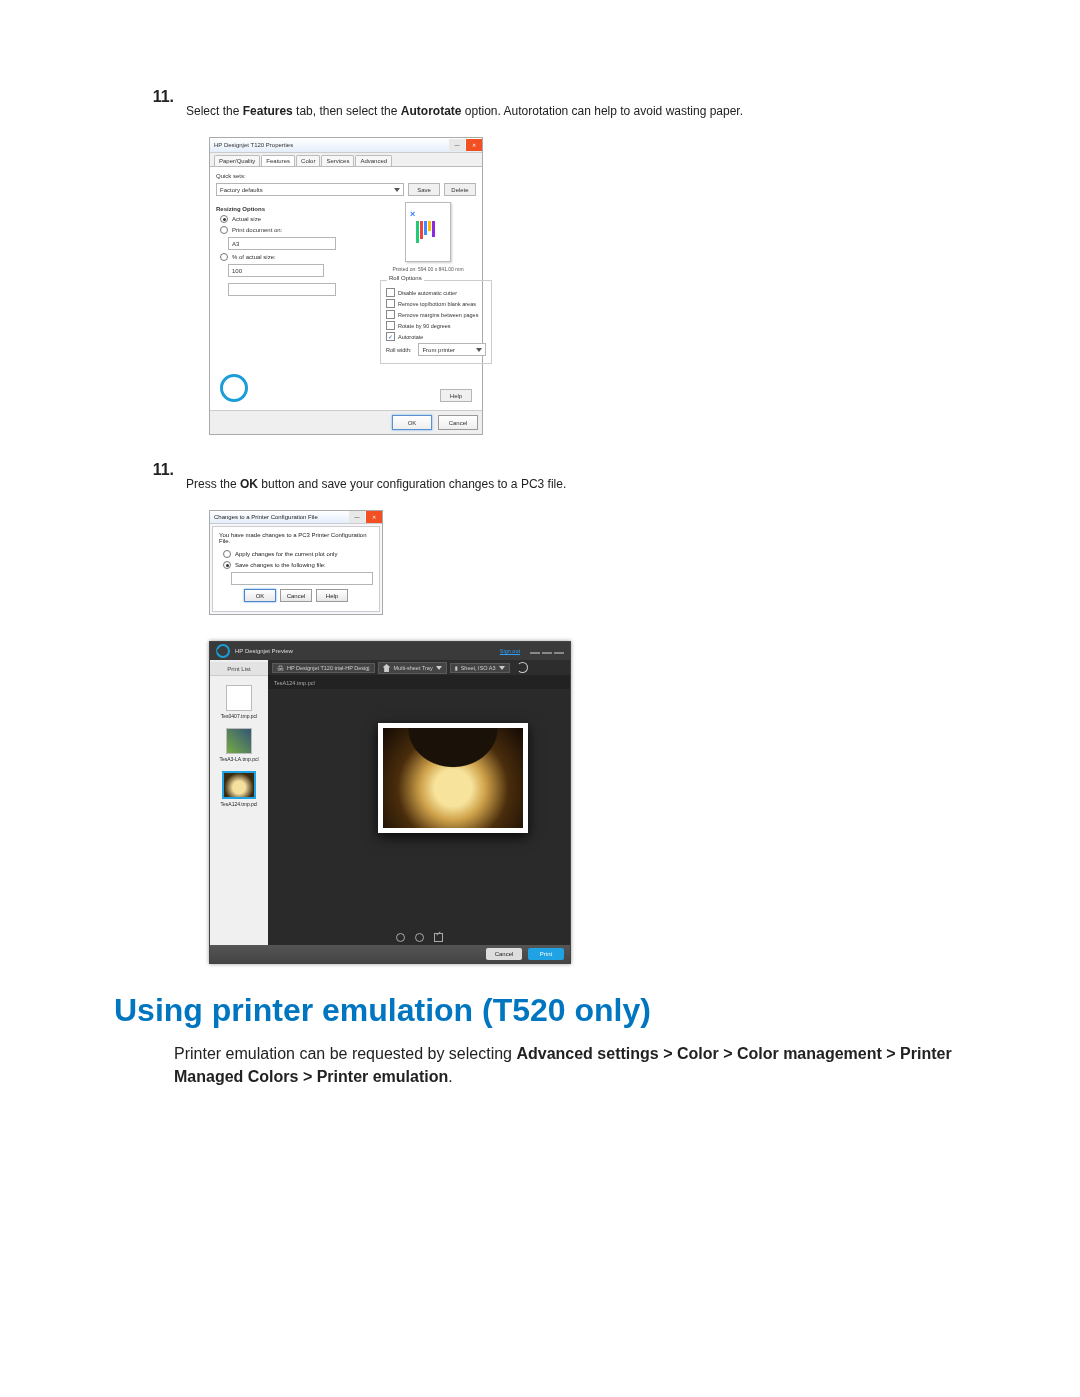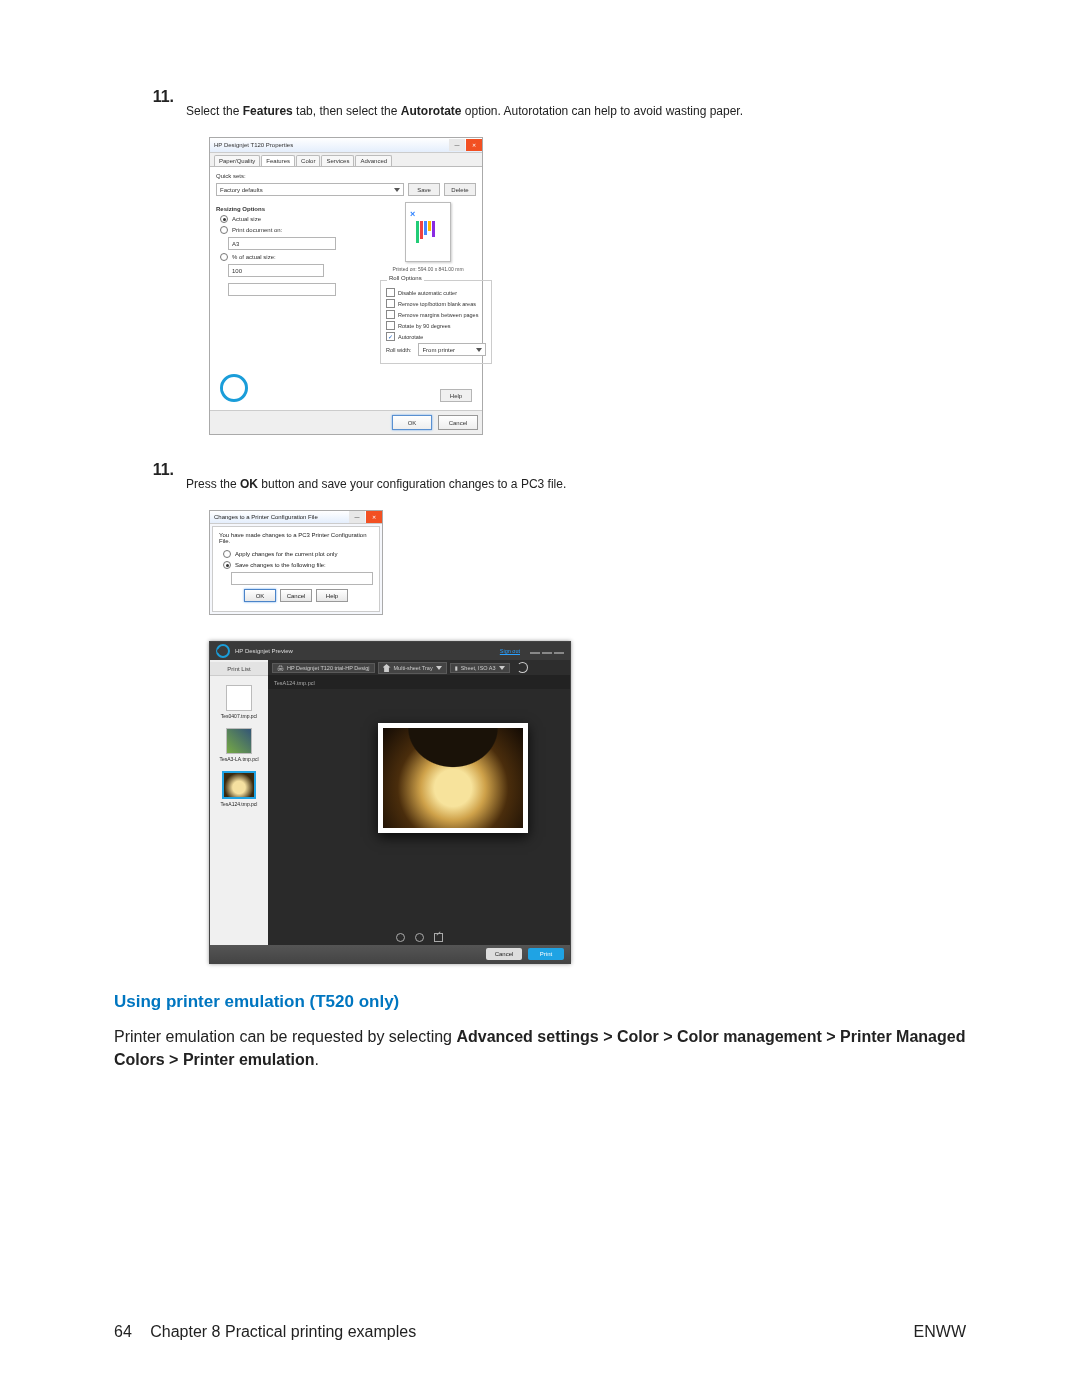--- a/index.html
+++ b/index.html
@@ -164,24 +164,25 @@
   .d3-bottom .btn3{ width:36px; height:12px; display:flex; align-items:center; justify-content:center; font-size:6px; border-radius:2px;}
   .btn3.cancel{ background:#ddd; color:#222;}
   .btn3.print{ background:#1fa3e4; color:#fff;}
   .win-btns{ display:flex; gap:2px; }
   .win-btns span{ width:10px;height:2px;background:#888; margin-top:4px;}
 
   
   .h2 {
     color:#0076c0;
     font-weight:bold;
-    font-size:17px;
+    font-size:32px;
     margin: 28px 0 14px 0;
   }
   .para {
+    margin-left:60px;
     font-size:16px;
     line-height:1.4;
   }
   .footer {
     position:absolute;
     left:114px;
     right:114px;
     bottom:56px;
     display:flex;
     justify-content:space-between;
@@ -399,21 +400,14 @@
     </div>
   </div>
 </div>
 
 <div class="h2">Using printer emulation (T520 only)</div>
 
 <div class="para">
   <span>Printer emulation can be requested by selecting </span><b>Advanced settings &gt; Color &gt; Color management &gt; Printer Managed Colors &gt; Printer emulation</b><span>.</span>
 </div>
 
-<div class="footer">
-  <div>
-    <span class="chap">64</span>
-    <span>Chapter 8   Practical printing examples</span>
-  </div>
-  <span>ENWW</span>
-</div>
 
 </div>
 
 </body></html>

